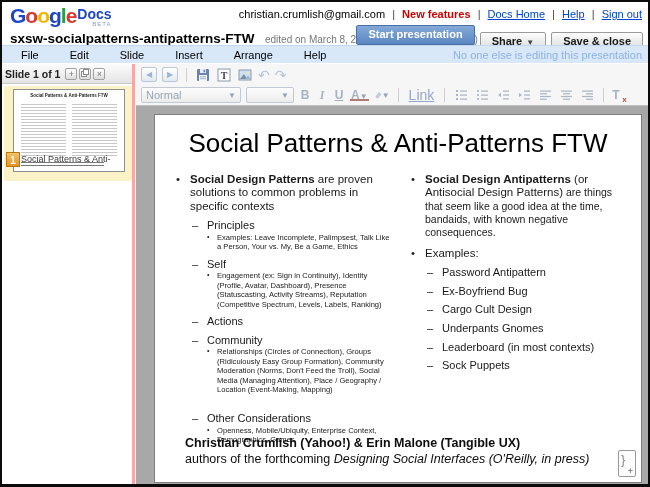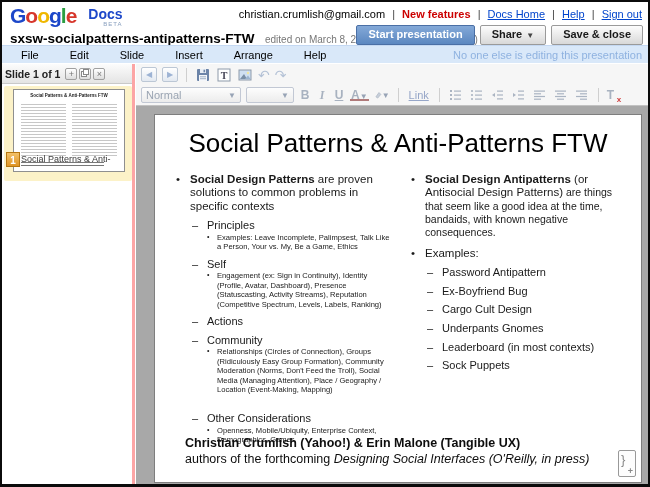--- a/index.html
+++ b/index.html
@@ -1,35 +1,35 @@
 <!DOCTYPE html>
 <html><head>
 <meta charset="utf-8">
 <style>
   html,body{margin:0;padding:0;background:#fff;}
   #root{position:relative;width:650px;height:487px;box-sizing:border-box;border:2px solid #0b0b0b;border-bottom-width:3px;background:#fff;font-family:"Liberation Sans",sans-serif;overflow:hidden;}
 
   
   .logo{position:absolute;left:8px;top:3px;display:flex;align-items:flex-start;}
   .logo-word{font-size:21px;font-weight:bold;letter-spacing:-1px;line-height:22px;}
-  .docs-wrap{margin-left:12px;margin-top:2px;}
+  .docs-wrap{margin-left:1px;margin-top:2px;}
   .docs{font-size:14px;font-weight:bold;color:#1c47c9;line-height:14px;}
   .beta{font-size:6px;color:#8aa0bf;text-align:right;letter-spacing:1px;}
   .account{position:absolute;right:6px;top:6px;font-size:11px;color:#000;white-space:nowrap;}
   .account .email{font-weight:normal;}
   .account .sep{color:#444;margin:0 4px;}
   .account .newf{font-weight:bold;color:#cc0000;}
   .account a,.alink{color:#0044cc;text-decoration:underline;cursor:pointer;}
   .title-row{position:absolute;left:8px;top:27px;white-space:nowrap;}
   .doc-title{font-size:13.5px;font-weight:bold;color:#000000;}
   .edited{font-size:10px;color:#777;margin-left:6px;}
   .header-buttons{position:absolute;right:5px;top:23px;display:flex;gap:5px;}
   .btn{height:18px;line-height:17px;font-size:11px;font-weight:bold;border-radius:2px;padding:0 11px;cursor:pointer;white-space:nowrap;}
   .btn-start{background:linear-gradient(#84a9d8,#5b87c0);border:1px solid #4a6fa5;color:#fff;}
-  .btn-gray{background:linear-gradient(#fdfdfd,#d8d8d8);border:1px solid #9a9a9a;color:#1a1a1a;}
+  .btn-gray{background:linear-gradient(#fdfdfd,#d8d8d8);border:1px solid #9a9a9a;color:#1a1a1a;margin-top:7px;}
   .btn .arr{font-size:8px;margin-left:4px;color:#444;}
 
   
   .menubar{position:absolute;left:0;right:0;top:43px;height:18px;background:#d9e8f9;border-top:1px solid #c4d8f2;display:flex;align-items:center;padding:0 6px;font-size:11px;color:#000;box-sizing:border-box;}
   .menubar .mi{margin-right:18px;cursor:pointer;padding-left:13px;}
   .menubar .status{margin-left:auto;color:#8fb2e0;}
 
   
   .panel{position:absolute;left:0;top:62px;bottom:0;width:133px;background:#fff;border-right:3px solid #fca5a5;box-sizing:border-box;}
   .panel-head{height:19px;background:linear-gradient(#fcfcfc,#e4e4e4);border-bottom:1px solid #c9c9c9;display:flex;align-items:center;padding:0 3px;}
@@ -54,21 +54,21 @@
   .undo-redo{font-size:14px;color:#b4c2d6;line-height:14px;cursor:pointer;}
   .trow2{height:20px;display:flex;align-items:center;padding-left:5px;gap:5px;color:#a8b2c0;}
   .dd{height:16px;border:1px solid #c2c8d4;border-radius:2px;background:linear-gradient(#fdfdfd,#ececec);font-size:11px;color:#9aa4b2;display:flex;align-items:center;padding:0 4px;box-sizing:border-box;cursor:pointer;}
   .dd .ddv{flex:1;}
   .dd .dda{font-size:8px;color:#98a4b6;margin-left:6px;}
   .fmt{font-size:12px;font-weight:bold;color:#a8b2c0;width:12px;text-align:center;cursor:pointer;}
   .fmt.it{font-family:"Liberation Serif",serif;font-style:italic;}
   .fmt.un{text-decoration:underline;}
   .colorA{position:relative;cursor:pointer;font-size:12px;font-weight:bold;color:#a8b2c0;padding:0 1px;}
   .colorA::after{content:"";position:absolute;left:0;right:0;bottom:1px;height:2px;background:#b07a7a;}
-  .linktxt{font-size:11px;color:#96a6c8;text-decoration:underline;cursor:pointer;margin:0 2px;}
+  .linktxt{font-size:14px;color:#96a6c8;text-decoration:underline;cursor:pointer;margin:0 2px;}
   .clearT{position:relative;font-size:12px;font-weight:bold;color:#a8b2c0;cursor:pointer;padding-right:6px;}
   .clearT .redx{position:absolute;right:-1px;bottom:-2px;font-size:8px;color:#d04040;font-weight:bold;}
 
   
   .canvas{position:absolute;left:0;right:0;top:42px;bottom:0;overflow:hidden;}
   .slide{position:absolute;left:18px;top:8px;width:488px;height:369px;background:#fff;border:1px solid #7e7e7e;box-sizing:border-box;}
   .s-title{margin-top:13px;text-align:center;font-size:26px;color:#000;}
   .cols{display:flex;padding:7px 12px 0 20px;gap:16px;}
   .col{flex:1;min-width:0;}
   .b{position:relative;color:#1a1a1a;}

